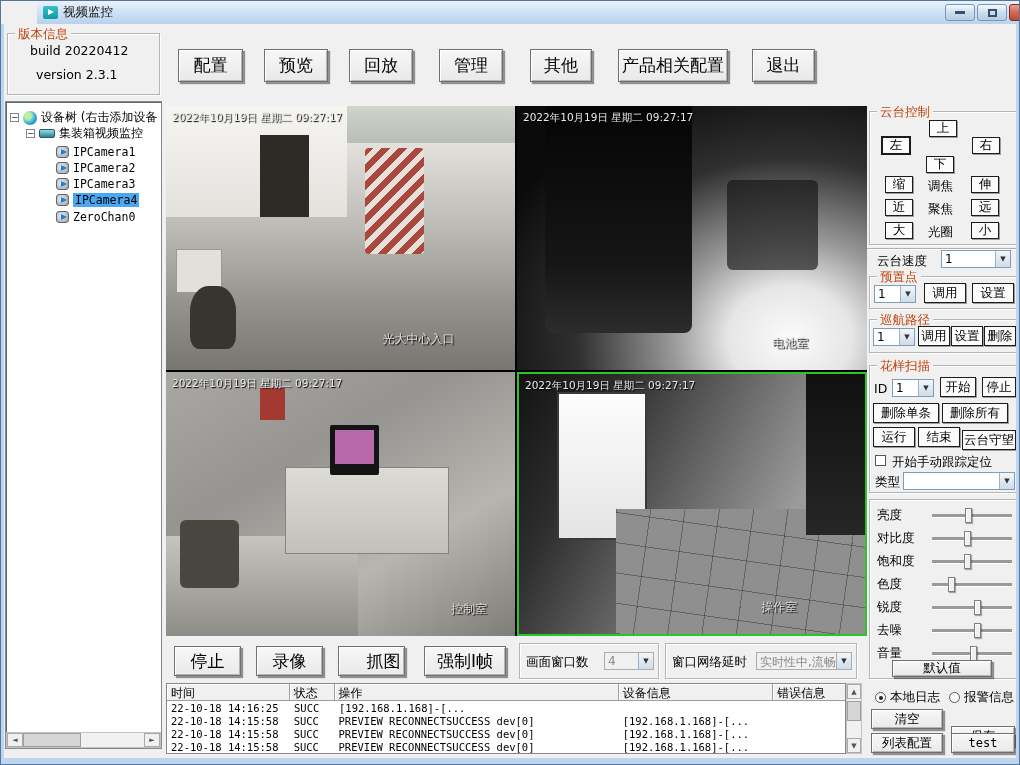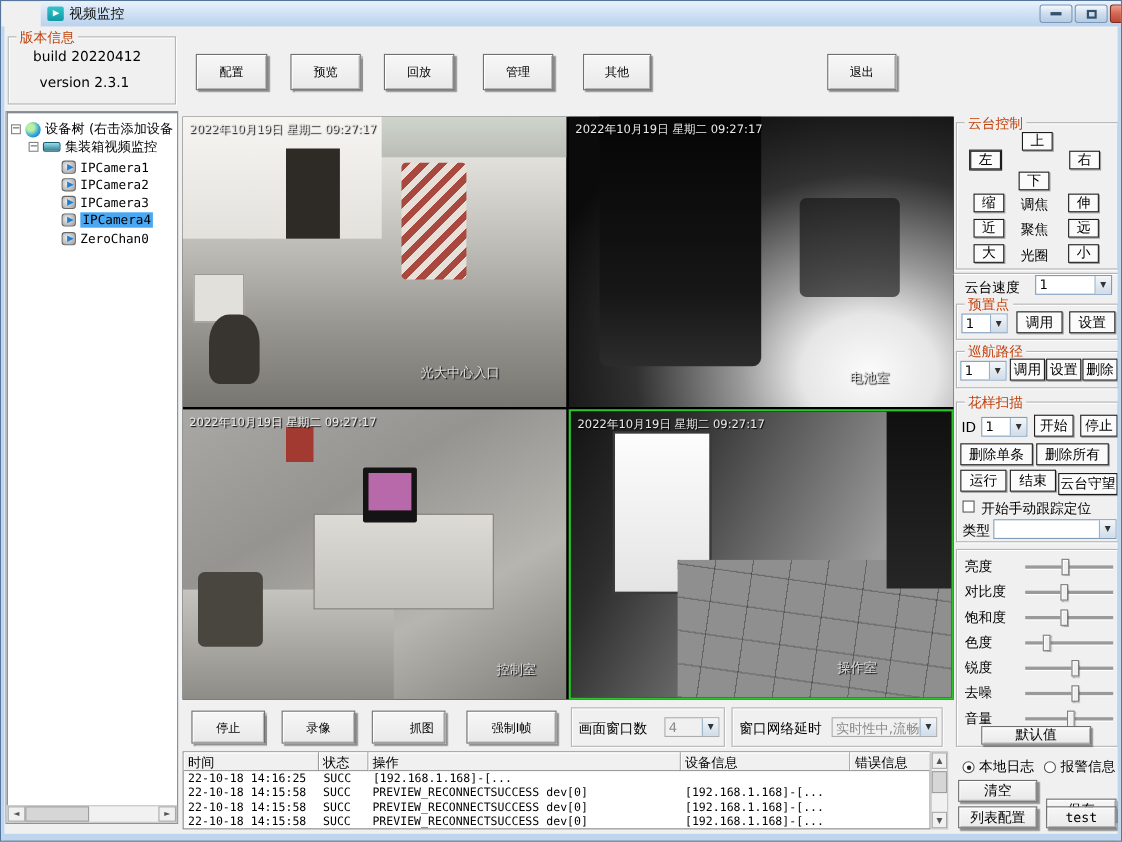--- a/index.html
+++ b/index.html
@@ -27,21 +27,21 @@
   .glyph-min { width:10px; height:3px; background:#34506e; }
   .glyph-max { width:9px; height:8px; border:2px solid #34506e; background:transparent; }
 
   
   .gbox { position:absolute; border:1px solid #b5b5b5; box-shadow:1px 1px 0 #fff inset, 1px 1px 0 #fdfdfd; }
   .gbox .legend { position:absolute; top:-8px; left:7px; background:#f0f0f0; padding:0 3px;
                   font-size:12.5px; color:#c2410c; white-space:nowrap; }
   .btn { position:absolute; background:linear-gradient(180deg,#f7f7f7,#e9e9e9);
          border:1px solid #707070;
          box-shadow:inset 1px 1px 0 #fff, inset -1px -1px 0 #b4b4b4, 2px 2px 1px rgba(0,0,0,.40);
-         display:flex; align-items:center; justify-content:center; font-size:11px; color:#000;
+         display:flex; align-items:center; justify-content:center; font-size:17px; color:#000;
          cursor:default; }
   .sbtn { position:absolute; background:#fbfbfb; border:1px solid #1c1c1c;
           box-shadow:1px 1px 0 rgba(0,0,0,.35);
           display:flex; align-items:center; justify-content:center; font-size:12.5px; }
   .sbtn.focus { box-shadow:0 0 0 1px #1c1c1c, 1px 1px 0 rgba(0,0,0,.35); }
   .lbl { position:absolute; font-size:12.5px; color:#000; white-space:nowrap; }
   .combo { position:absolute; background:#fff; border:1px solid #7f9db9; display:flex; height:18px; }
   .combo .cval { flex:1; font-size:12px; padding:1px 3px; overflow:hidden; white-space:nowrap; }
   .combo .cbtn { width:15px; background:linear-gradient(180deg,#f2f6fa,#cfdce9);
                  border-left:1px solid #9ab1c8; display:flex; align-items:center; justify-content:center;
@@ -139,20 +139,21 @@
     <span class="legend">版本信息</span>
     <div class="lbl" style="left:22px; top:9px;">build 20220412</div>
     <div class="lbl" style="left:28px; top:33px;">version 2.3.1</div>
   </div>
 
   <div class="btn" style="left:177px; top:48px; width:65px; height:33px;">配置</div>
   <div class="btn" style="left:263px; top:48px; width:64px; height:33px;">预览</div>
   <div class="btn" style="left:348px; top:48px; width:64px; height:33px;">回放</div>
   <div class="btn" style="left:438px; top:48px; width:64px; height:33px;">管理</div>
   <div class="btn" style="left:529px; top:48px; width:62px; height:33px;">其他</div>
+  <div class="btn" style="left:617px; top:48px; width:110px; height:33px;">产品相关配置</div>
   <div class="btn" style="left:751px; top:48px; width:63px; height:33px;">退出</div>
 
   <div class="tree">
     <div class="trow" style="left:4px; top:8px;">
       <span class="expander">−</span>
       <span class="globe"></span>
       <span style="font-size:12px;">设备树 (右击添加设备</span>
     </div>
     <div class="trow" style="left:20px; top:24px;">
       <span class="expander">−</span>

